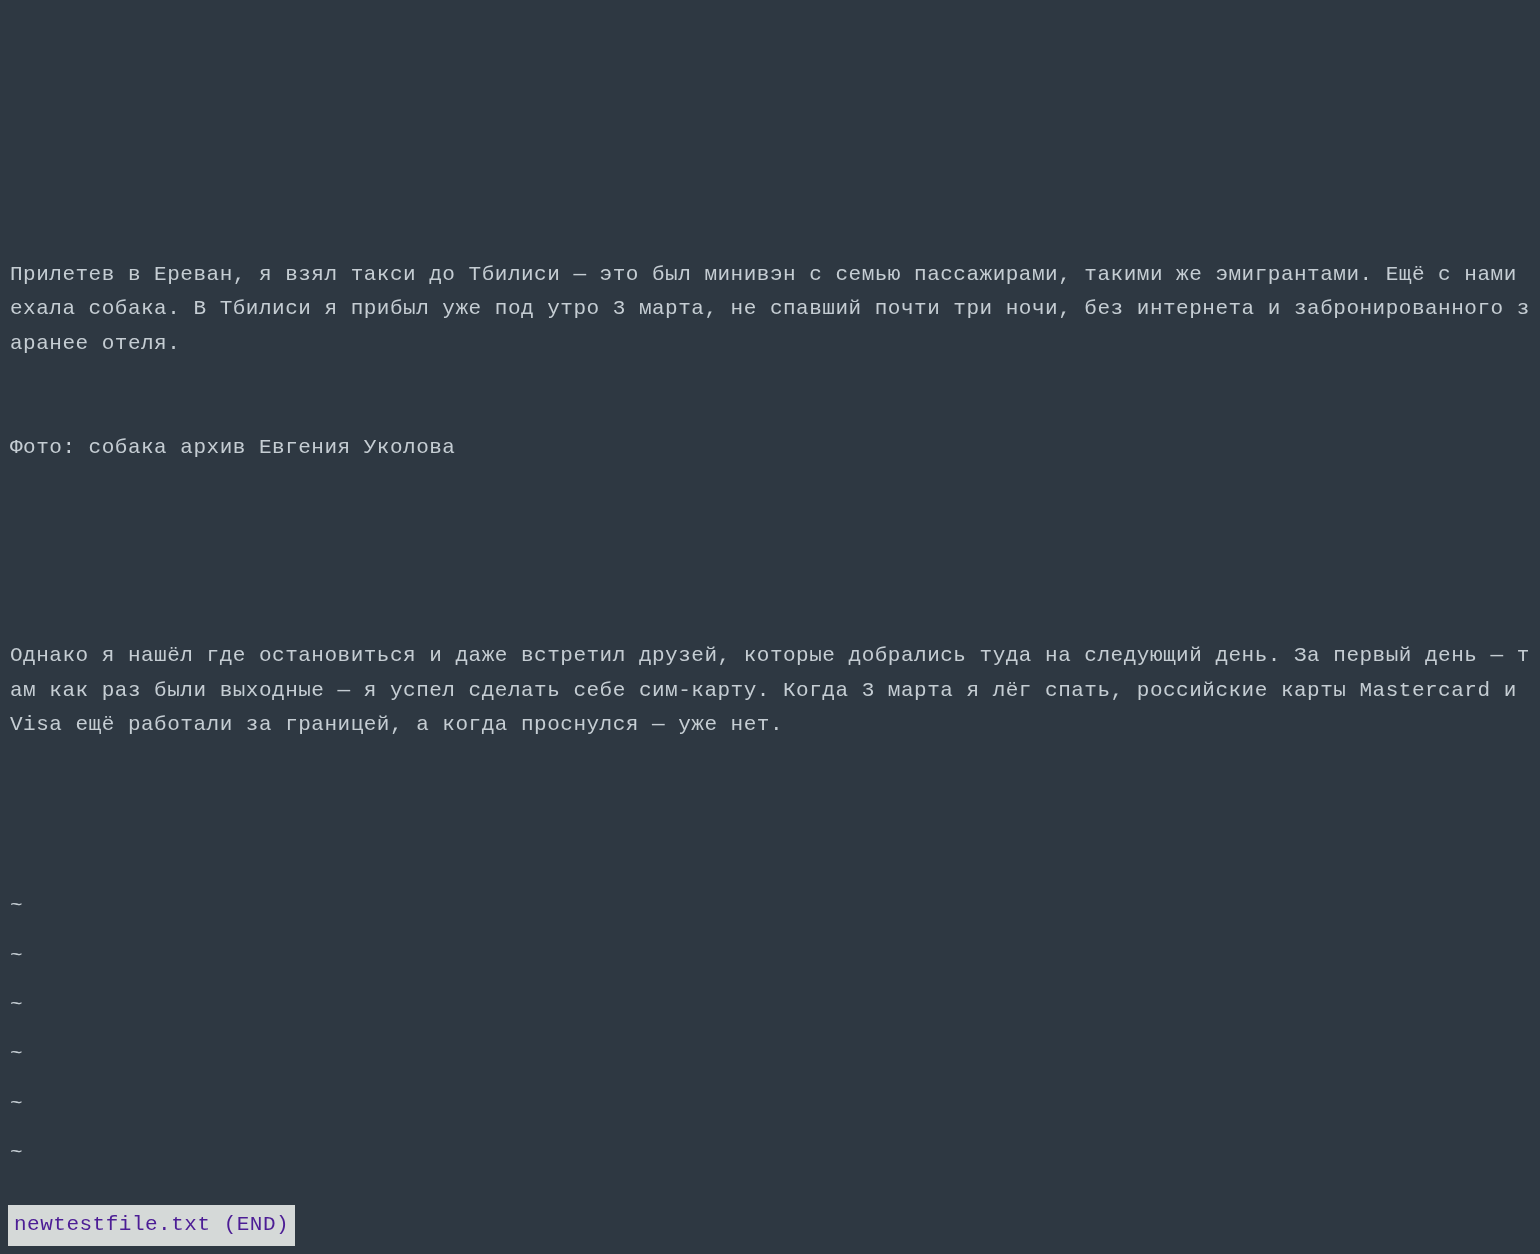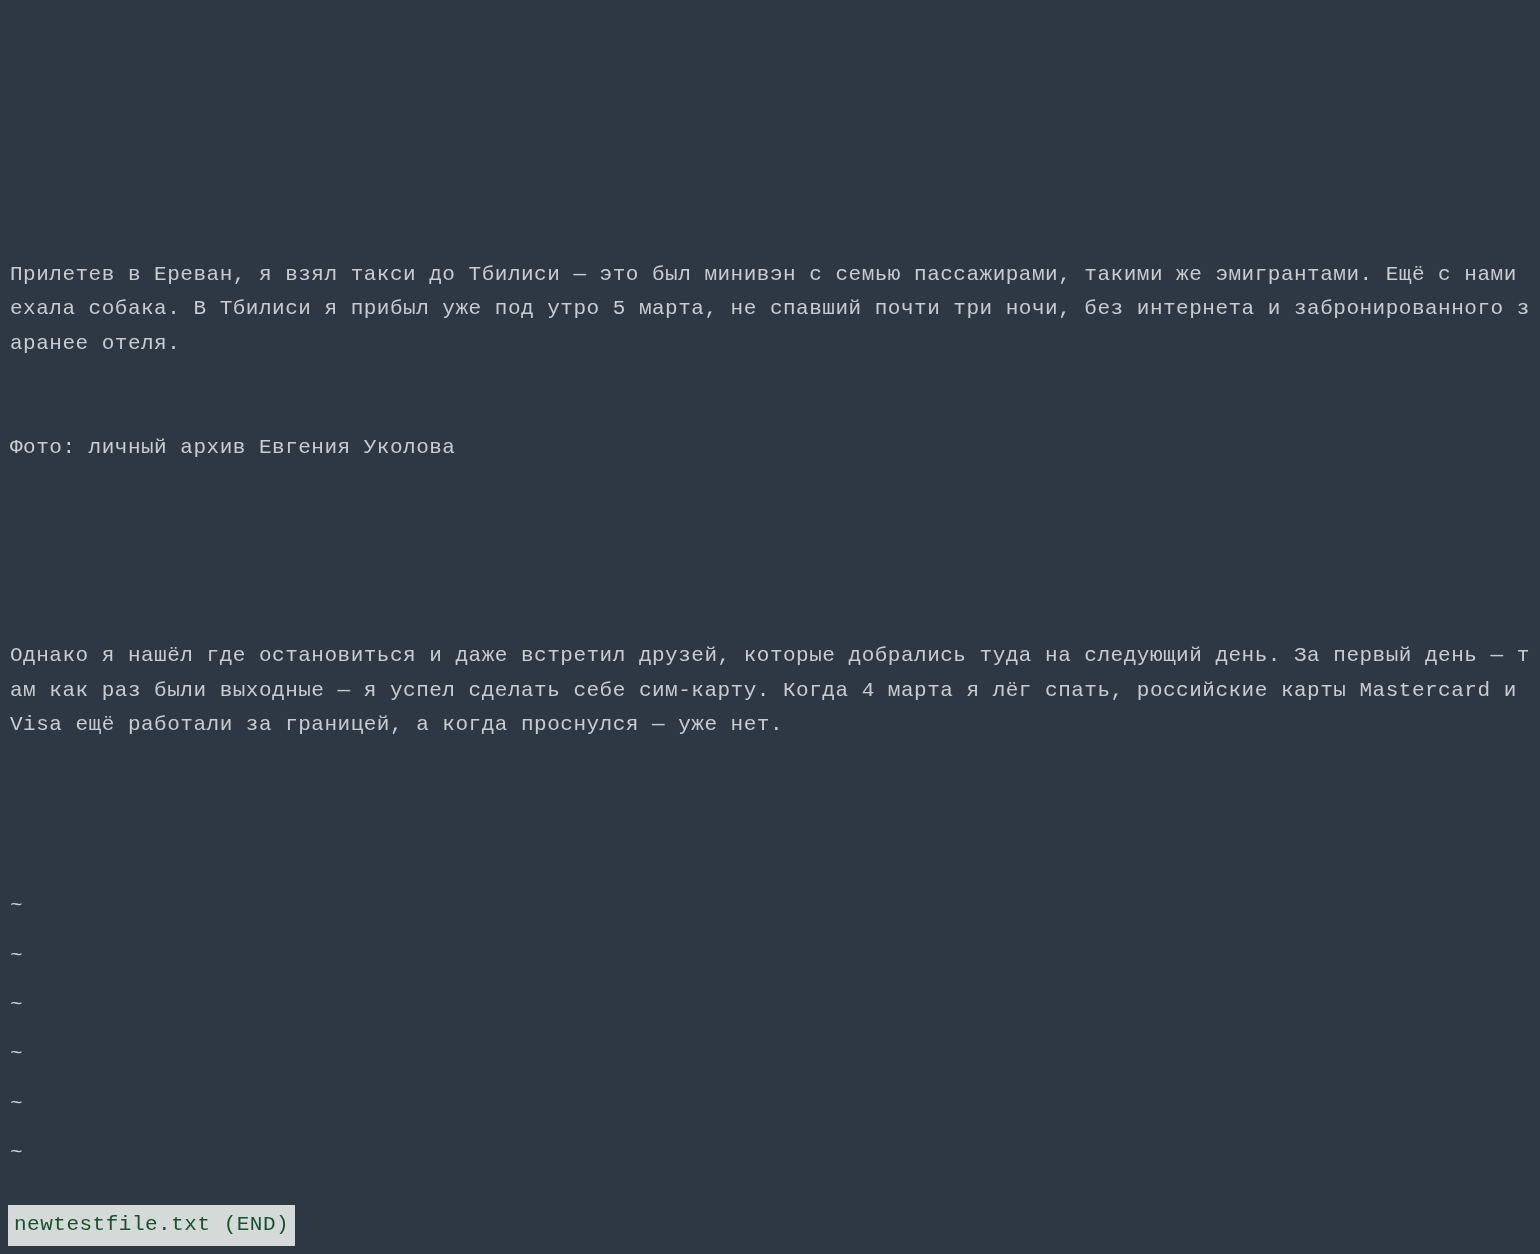--- a/index.html
+++ b/index.html
@@ -35,36 +35,36 @@
       color: #c5cdd3;
     }
     .tilde-line {
       line-height: 2.35;
     }
     .status-bar {
       position: absolute;
       bottom: 8px;
       left: 8px;
       background-color: #d5d9d8;
-      color: #14532d;
+      color: #4c1d95;
       padding: 3px 6px;
       font-family: 'Courier New', 'Liberation Mono', monospace;
       font-size: 21px;
       letter-spacing: 0.5px;
     }
   </style>
 </head>
 <body>
 
 <div class="terminal-content">
   <div class="blank-top"></div>
   <div class="text-block">
-    <div>Прилетев в Ереван, я взял такси до Тбилиси — это был минивэн с семью пассажирами, такими же эмигрантами. Ещё с нами ехала собака. В Тбилиси я прибыл уже под утро 5 марта, не спавший почти три ночи, без интернета и забронированного заранее отеля.</div>
-    <div>Фото: личный архив Евгения Уколова</div>
+    <div>Прилетев в Ереван, я взял такси до Тбилиси — это был минивэн с семью пассажирами, такими же эмигрантами. Ещё с нами ехала собака. В Тбилиси я прибыл уже под утро 3 марта, не спавший почти три ночи, без интернета и забронированного заранее отеля.</div>
+    <div>Фото: собака архив Евгения Уколова</div>
     <div>&nbsp;</div>
-    <div>Однако я нашёл где остановиться и даже встретил друзей, которые добрались туда на следующий день. За первый день — там как раз были выходные — я успел сделать себе сим-карту. Когда 4 марта я лёг спать, российские карты Mastercard и Visa ещё работали за границей, а когда проснулся — уже нет.</div>
+    <div>Однако я нашёл где остановиться и даже встретил друзей, которые добрались туда на следующий день. За первый день — там как раз были выходные — я успел сделать себе сим-карту. Когда 3 марта я лёг спать, российские карты Mastercard и Visa ещё работали за границей, а когда проснулся — уже нет.</div>
   </div>
   <div class="tilde-region" id="tilde-container"><div class="tilde-line">~</div><div class="tilde-line">~</div><div class="tilde-line">~</div><div class="tilde-line">~</div><div class="tilde-line">~</div><div class="tilde-line">~</div></div>
 </div>
 
 <div class="status-bar">
   <span>newtestfile.txt</span> <span>(END)</span>
 </div>
 
 </body></html>

